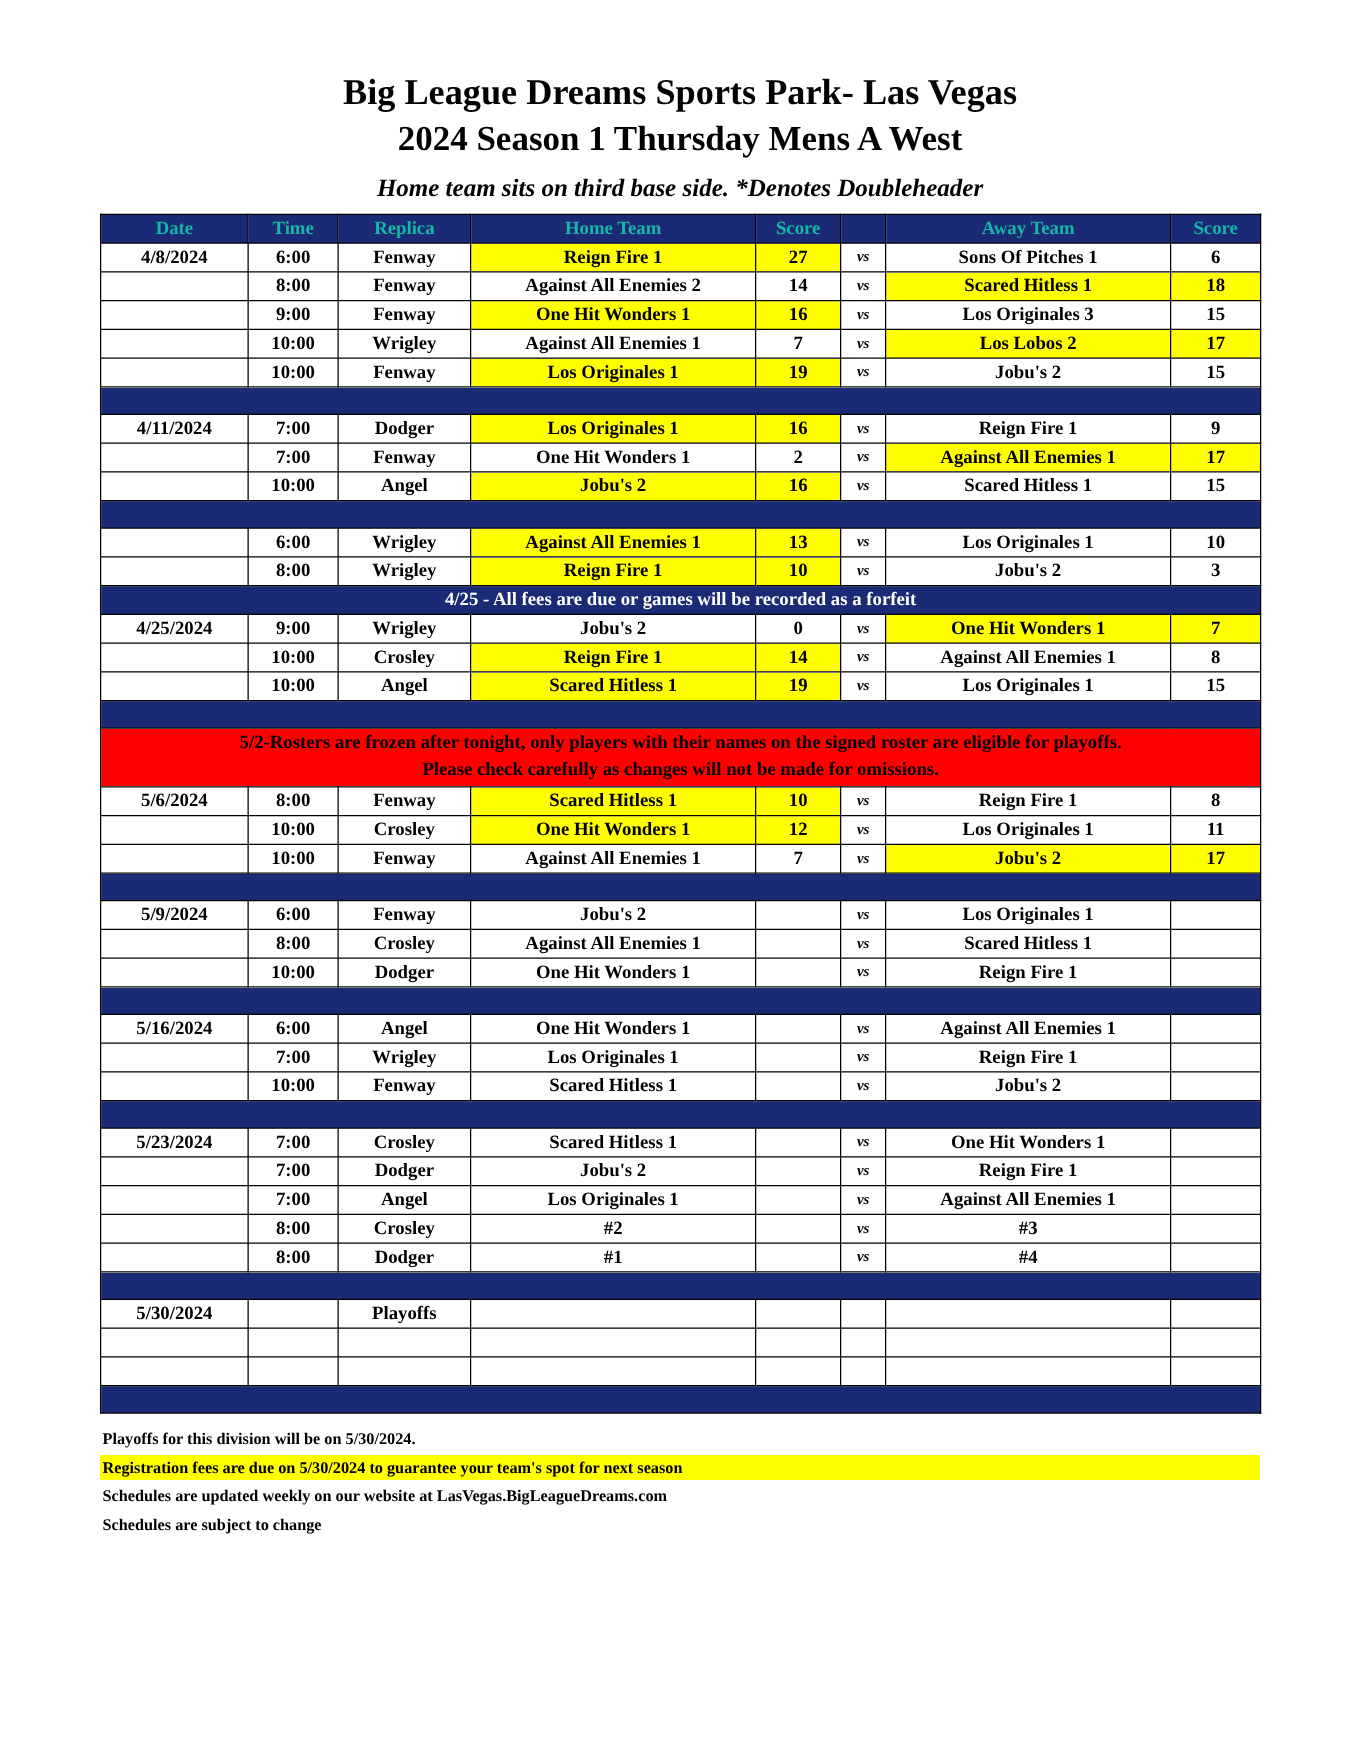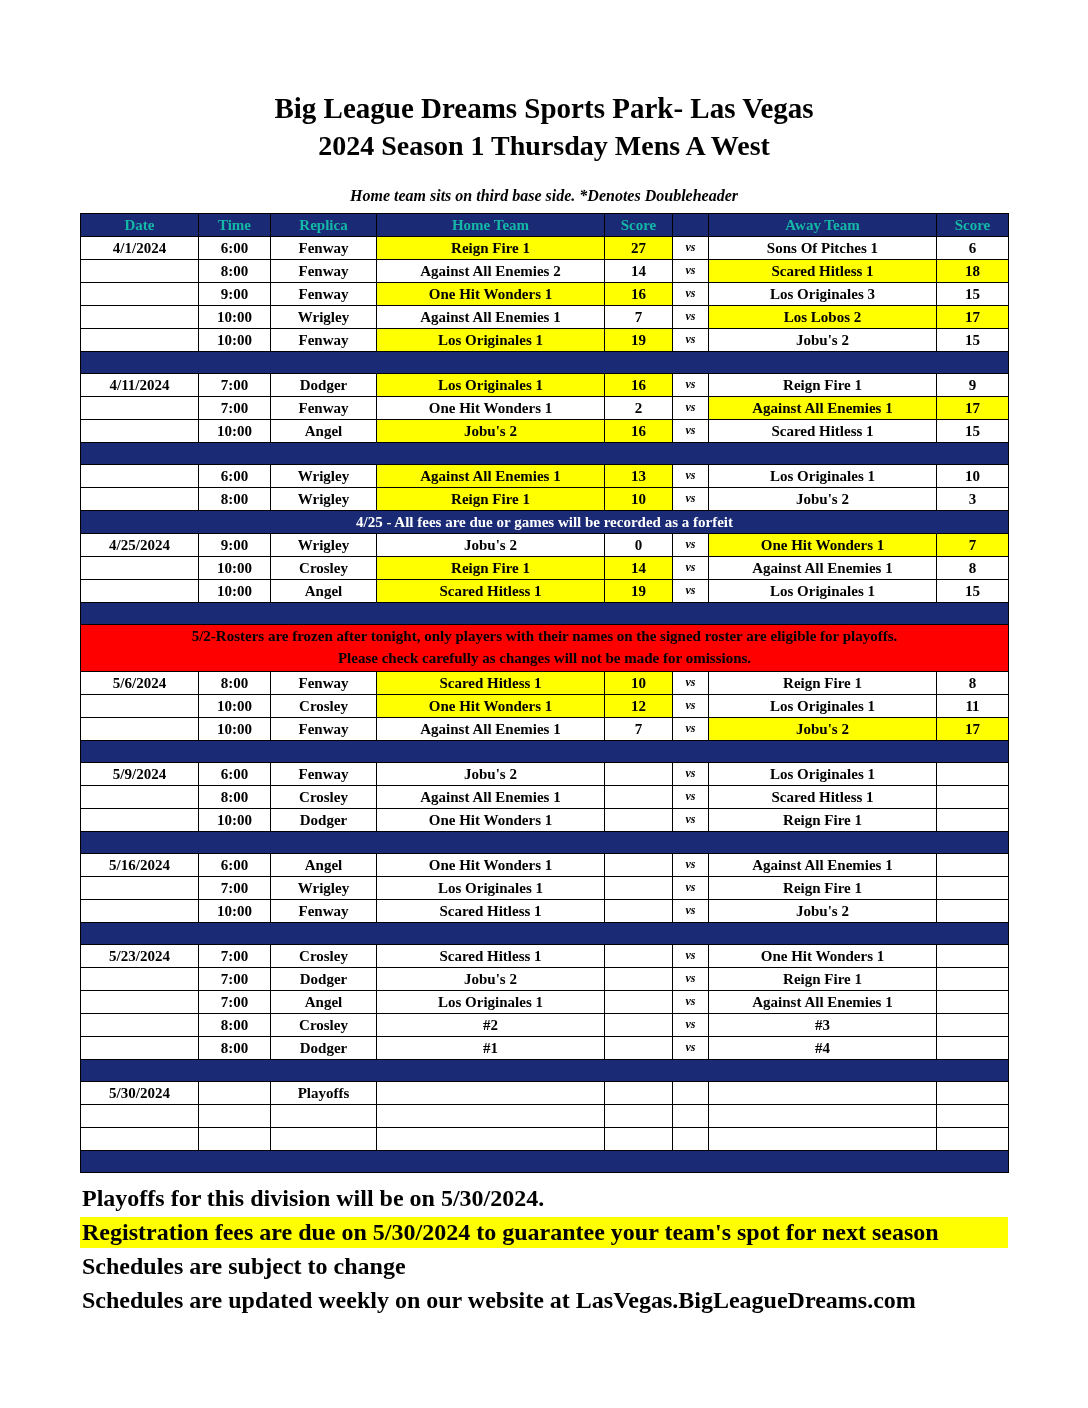--- a/index.html
+++ b/index.html
@@ -6,25 +6,25 @@
   body {
     width: 1088px;
     min-height: 1408px;
     background: #ffffff;
     color: #000;
     font-family: "Liberation Serif", "DejaVu Serif", serif;
     --navy: #1b2a74;
     --yellow: #ffff00;
     --red: #ff0000;
   }
-  .page { padding: 92px 80px 0 80px; }
+  .page { padding: 58px 80px 0 80px; }
 
   .title    { font-size: 29px; font-weight: bold; text-align: center; }
   .subtitle { font-size: 28px; font-weight: bold; text-align: center; margin-top: 5px; }
-  .note     { font-size: 16px; font-weight: bold; font-style: italic; text-align: center; margin-top: 25px; }
+  .note     { font-size: 20px; font-weight: bold; font-style: italic; text-align: center; margin-top: 12px; }
 
   table.schedule {
     border-collapse: collapse;
     table-layout: fixed;
     width: 928px;
     margin-top: 8px;
     border: 1px solid #000;
   }
   .schedule th, .schedule td {
     border: 1px solid #000;
@@ -40,21 +40,21 @@
   }
   .schedule th { background: var(--navy); color: #14b8a6; }
   td.hl { background: var(--yellow); }
   td.sep { background: var(--navy); height: 21px; padding: 0; }
   td.banner { background: var(--navy); color: #fff; }
   td.banner-red { background: var(--red); color: #000000; height: 46px; }
   td.banner-red div { line-height: 1.45; }
   td.c-vs { font-style: italic; font-size: 12px; }
 
   .footer { width: 928px; margin-top: 10px; font-weight: bold; }
-  .f-line { font-size: 24px; margin-top: 3px; padding: 2px 2px; }
+  .f-line { font-size: 13px; margin-top: 3px; padding: 2px 2px; }
   .f-registration { background: var(--yellow); }
 </style>
 </head>
 <body style="--navy: #1b2a74; --yellow: #ffff00; --red: #ff0000;">
 
 <div class="page">
 
   <div class="title">Big League Dreams Sports Park- Las Vegas</div>
   <div class="subtitle">2024 Season 1 Thursday Mens A West</div>
   <div class="note">Home team sits on third base side.  *Denotes Doubleheader</div>
@@ -77,21 +77,21 @@
           <th>Replica</th>
           <th>Home Team</th>
           <th>Score</th>
           <th></th>
           <th>Away Team</th>
           <th>Score</th>
         </tr>
     </thead>
     <tbody>
         <tr>
-          <td>4/1/2024</td>
+          <td>4/8/2024</td>
           <td>6:00</td>
           <td>Fenway</td>
           <td class="hl">Reign Fire 1</td>
           <td class="hl">27</td>
           <td class="c-vs">vs</td>
           <td>Sons Of Pitches 1</td>
           <td>6</td>
         </tr>
         <tr>
           <td></td>
@@ -415,17 +415,17 @@
         </tr>
         <tr>
           <td class="sep" colspan="8"></td>
         </tr>
       </tbody>
   </table>
 
   <div class="footer">
     <div class="f-line">Playoffs for this division will be on 5/30/2024.</div>
     <div class="f-line f-registration">Registration fees are due on 5/30/2024 to guarantee your team's spot for next season</div>
+    <div class="f-line">Schedules are updated weekly on our website at LasVegas.BigLeagueDreams.com</div>
     <div class="f-line">Schedules are subject to change</div>
-    <div class="f-line">Schedules are updated weekly on our website at LasVegas.BigLeagueDreams.com</div>
   </div>
 
 </div>
 
 </body></html>

